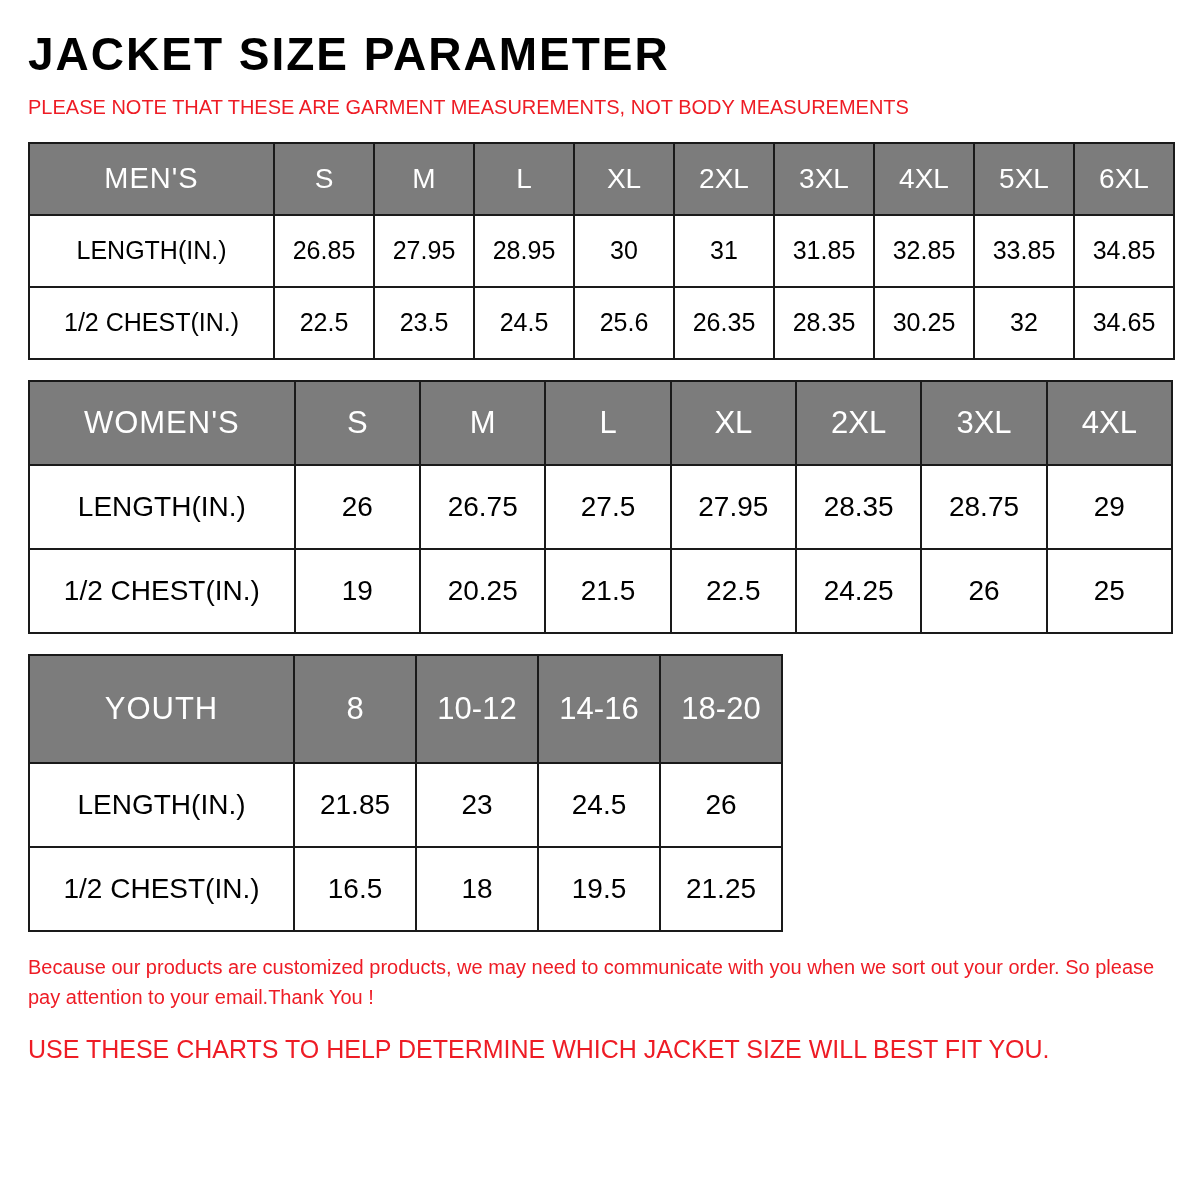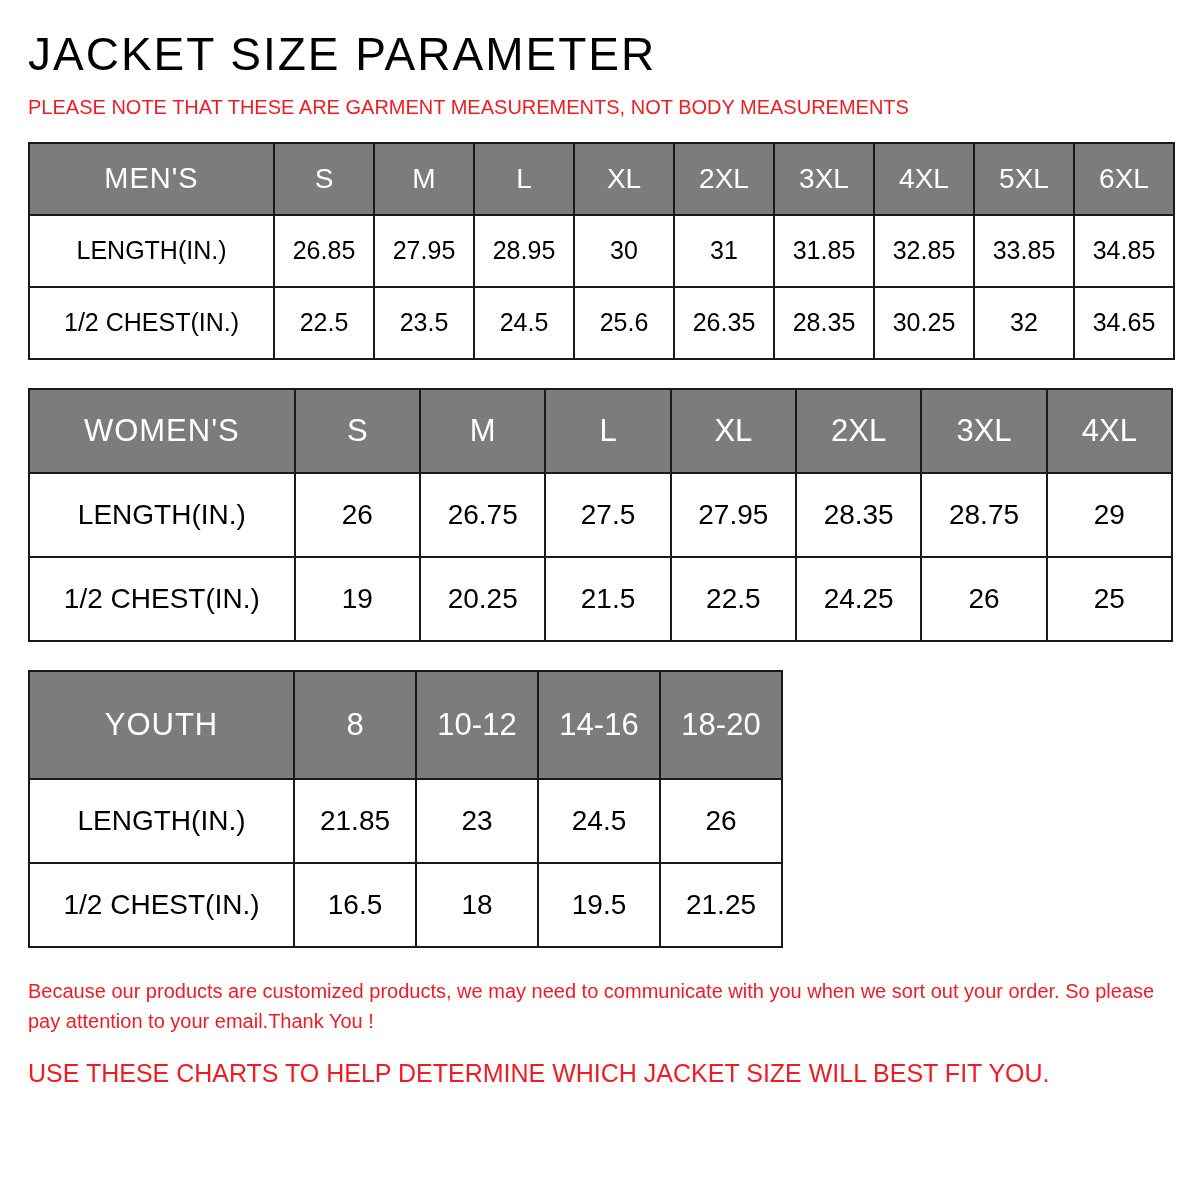--- a/index.html
+++ b/index.html
@@ -12,37 +12,37 @@
     font-family: "Liberation Sans", sans-serif;
   }
   .page {
     width: 1200px;
     height: 1200px;
     padding: 30px 28px 0 28px;
     position: relative;
   }
   .title {
     font-size: 46px;
-    font-weight: normal;
+    font-weight: bold;
     letter-spacing: 2px;
     color: #000;
     margin: 0 0 14px 0;
     line-height: 1.08;
   }
   .note-red {
     color: #ee1c25;
     font-size: 20px;
     line-height: 1.3;
     margin: 0 0 22px 0;
     max-width: 980px;
   }
   table.size {
     border-collapse: collapse;
     table-layout: fixed;
-    margin-bottom: 28px;
+    margin-bottom: 20px;
   }
   table.size td {
     border: 2px solid #1a1a1a;
     text-align: center;
     vertical-align: middle;
     color: #000;
     background: #fff;
   }
   table.size tr.head td {
     background: #7c7c7c;

